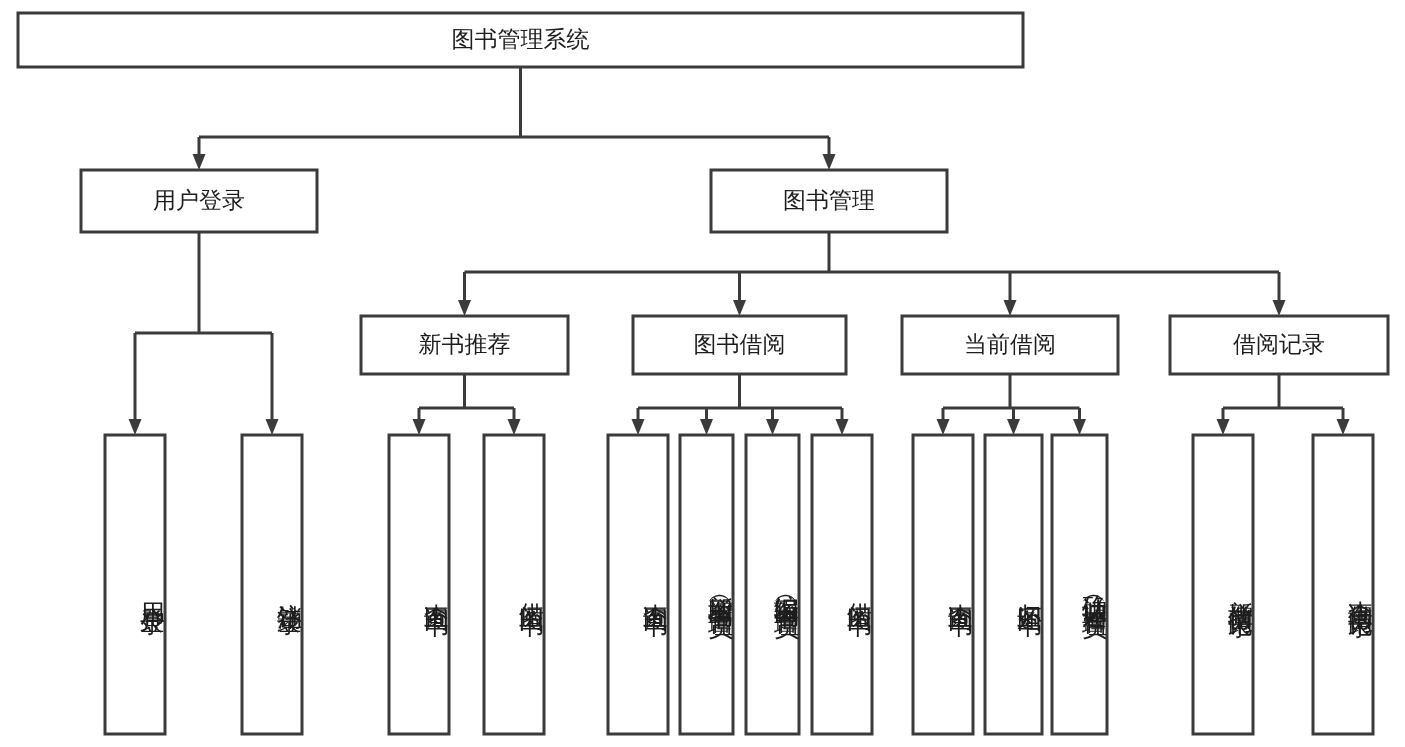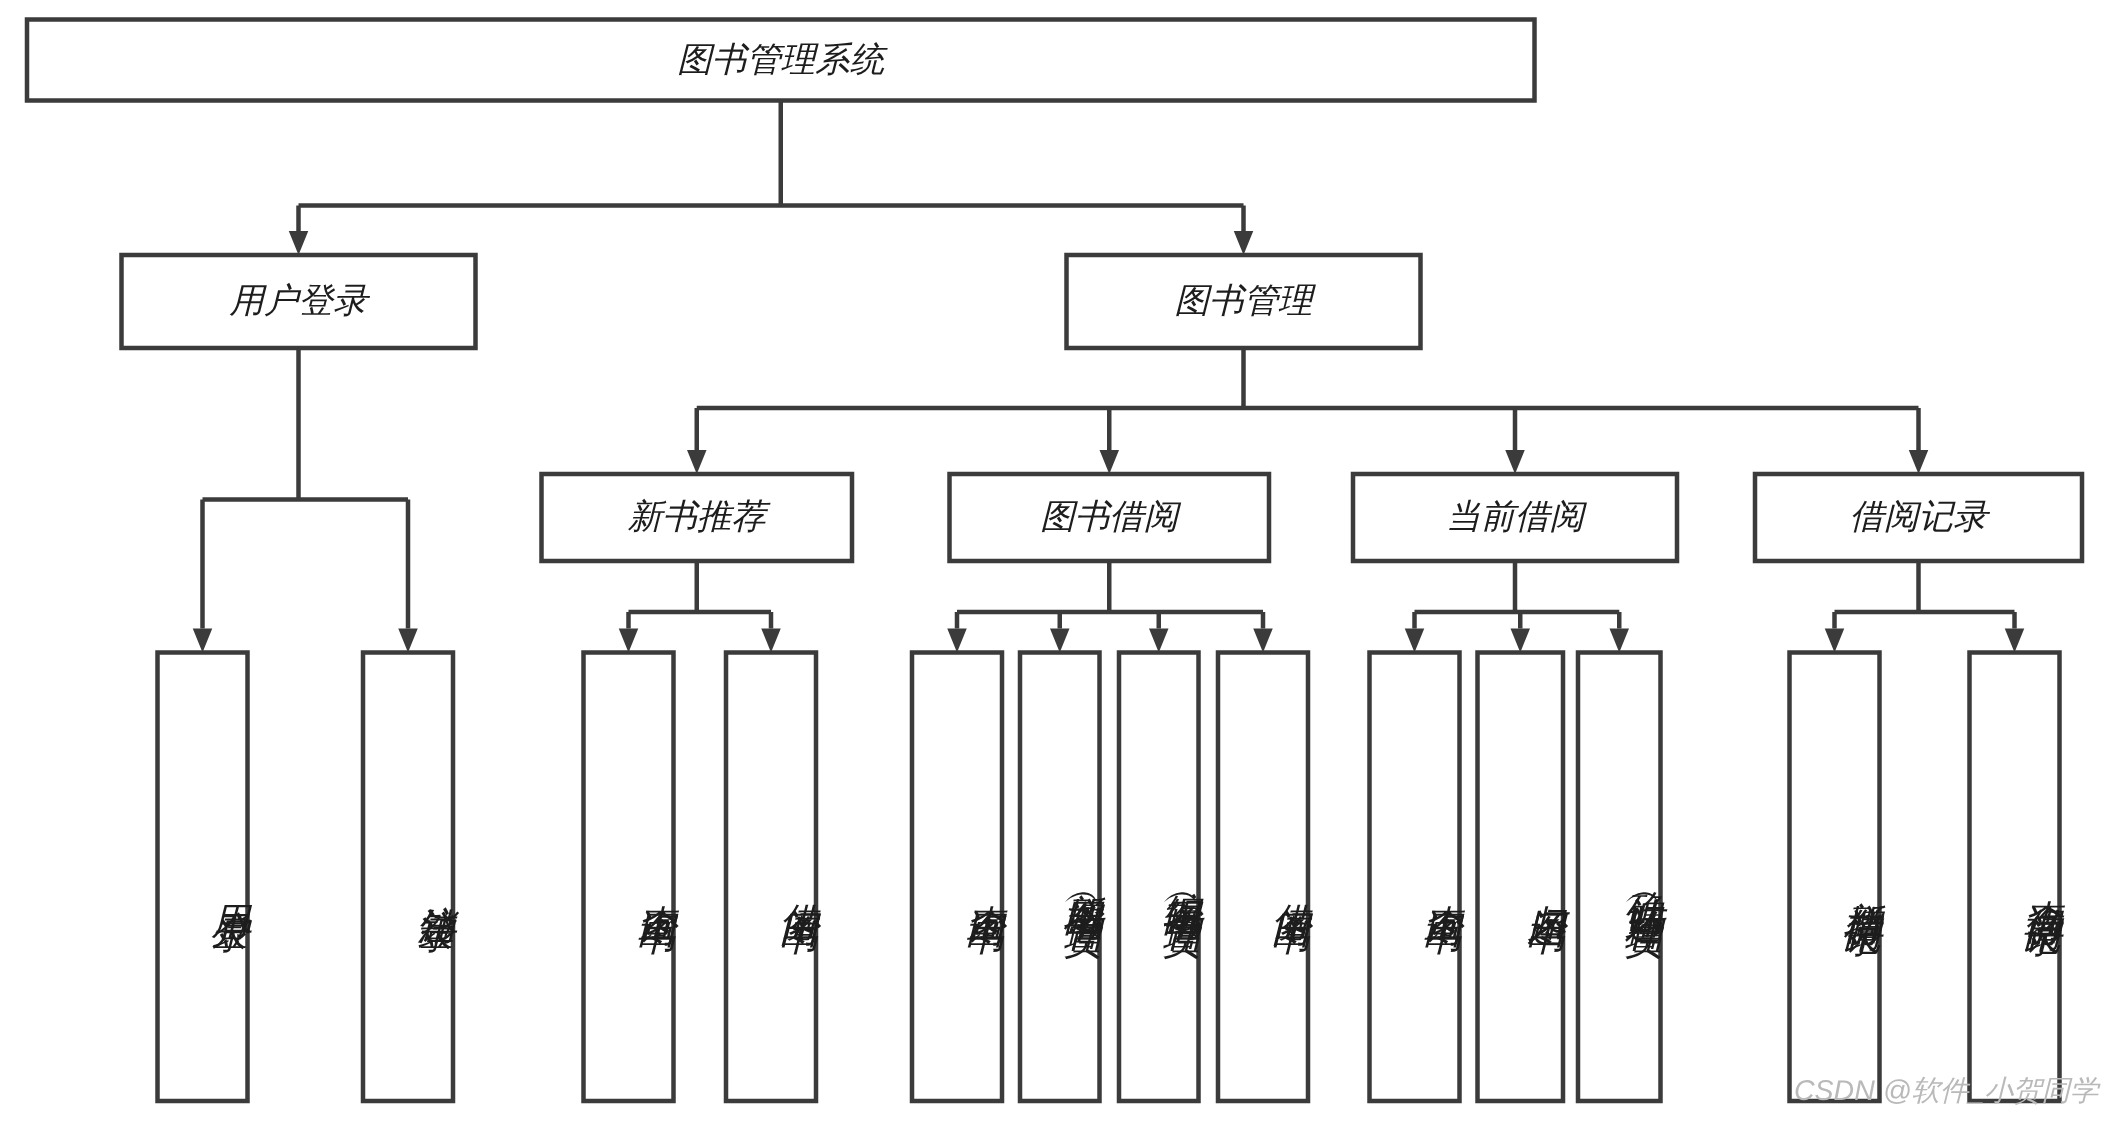--- a/index.html
+++ b/index.html
@@ -11,21 +11,20 @@
     width: 1405px;
     height: 747px;
     font-family: "Liberation Sans", "DejaVu Sans", sans-serif;
     overflow: hidden;
     position: relative;
   }
   #diagram-root {
     position: relative;
     width: 1405px;
     height: 747px;
-    font-style: italic;
   }
   svg.flow {
     position: absolute;
     top: 0;
     left: 0;
     width: 1405px;
     height: 747px;
   }
   .node-rect {
     fill: #ffffff;
@@ -213,15 +212,14 @@
       <div class="leaf-label" style="left: 680px; top: 449px; width: 53px; height: 279px;">新增图书（管理员）</div>
       <div class="leaf-label" style="left: 746px; top: 449px; width: 53px; height: 279px;">编辑图书（管理员）</div>
       <div class="leaf-label" style="left: 812px; top: 449px; width: 60px; height: 279px;">借阅图书</div>
       <div class="leaf-label" style="left: 913px; top: 449px; width: 60px; height: 279px;">查询图书</div>
       <div class="leaf-label" style="left: 985px; top: 449px; width: 57px; height: 279px;">归还图书</div>
       <div class="leaf-label" style="left: 1052px; top: 449px; width: 55px; height: 279px;">确认归还（管理员）</div>
       <div class="leaf-label" style="left: 1193px; top: 449px; width: 60px; height: 279px;">新增借阅记录</div>
       <div class="leaf-label" style="left: 1313px; top: 449px; width: 60px; height: 279px;">查询借阅记录</div>
     </div>
 
-  <div class="watermark" style="left: 1196px; top: 714px;">CSDN @软件_小贺同学</div>
 
 </div>
 
 </body></html>

